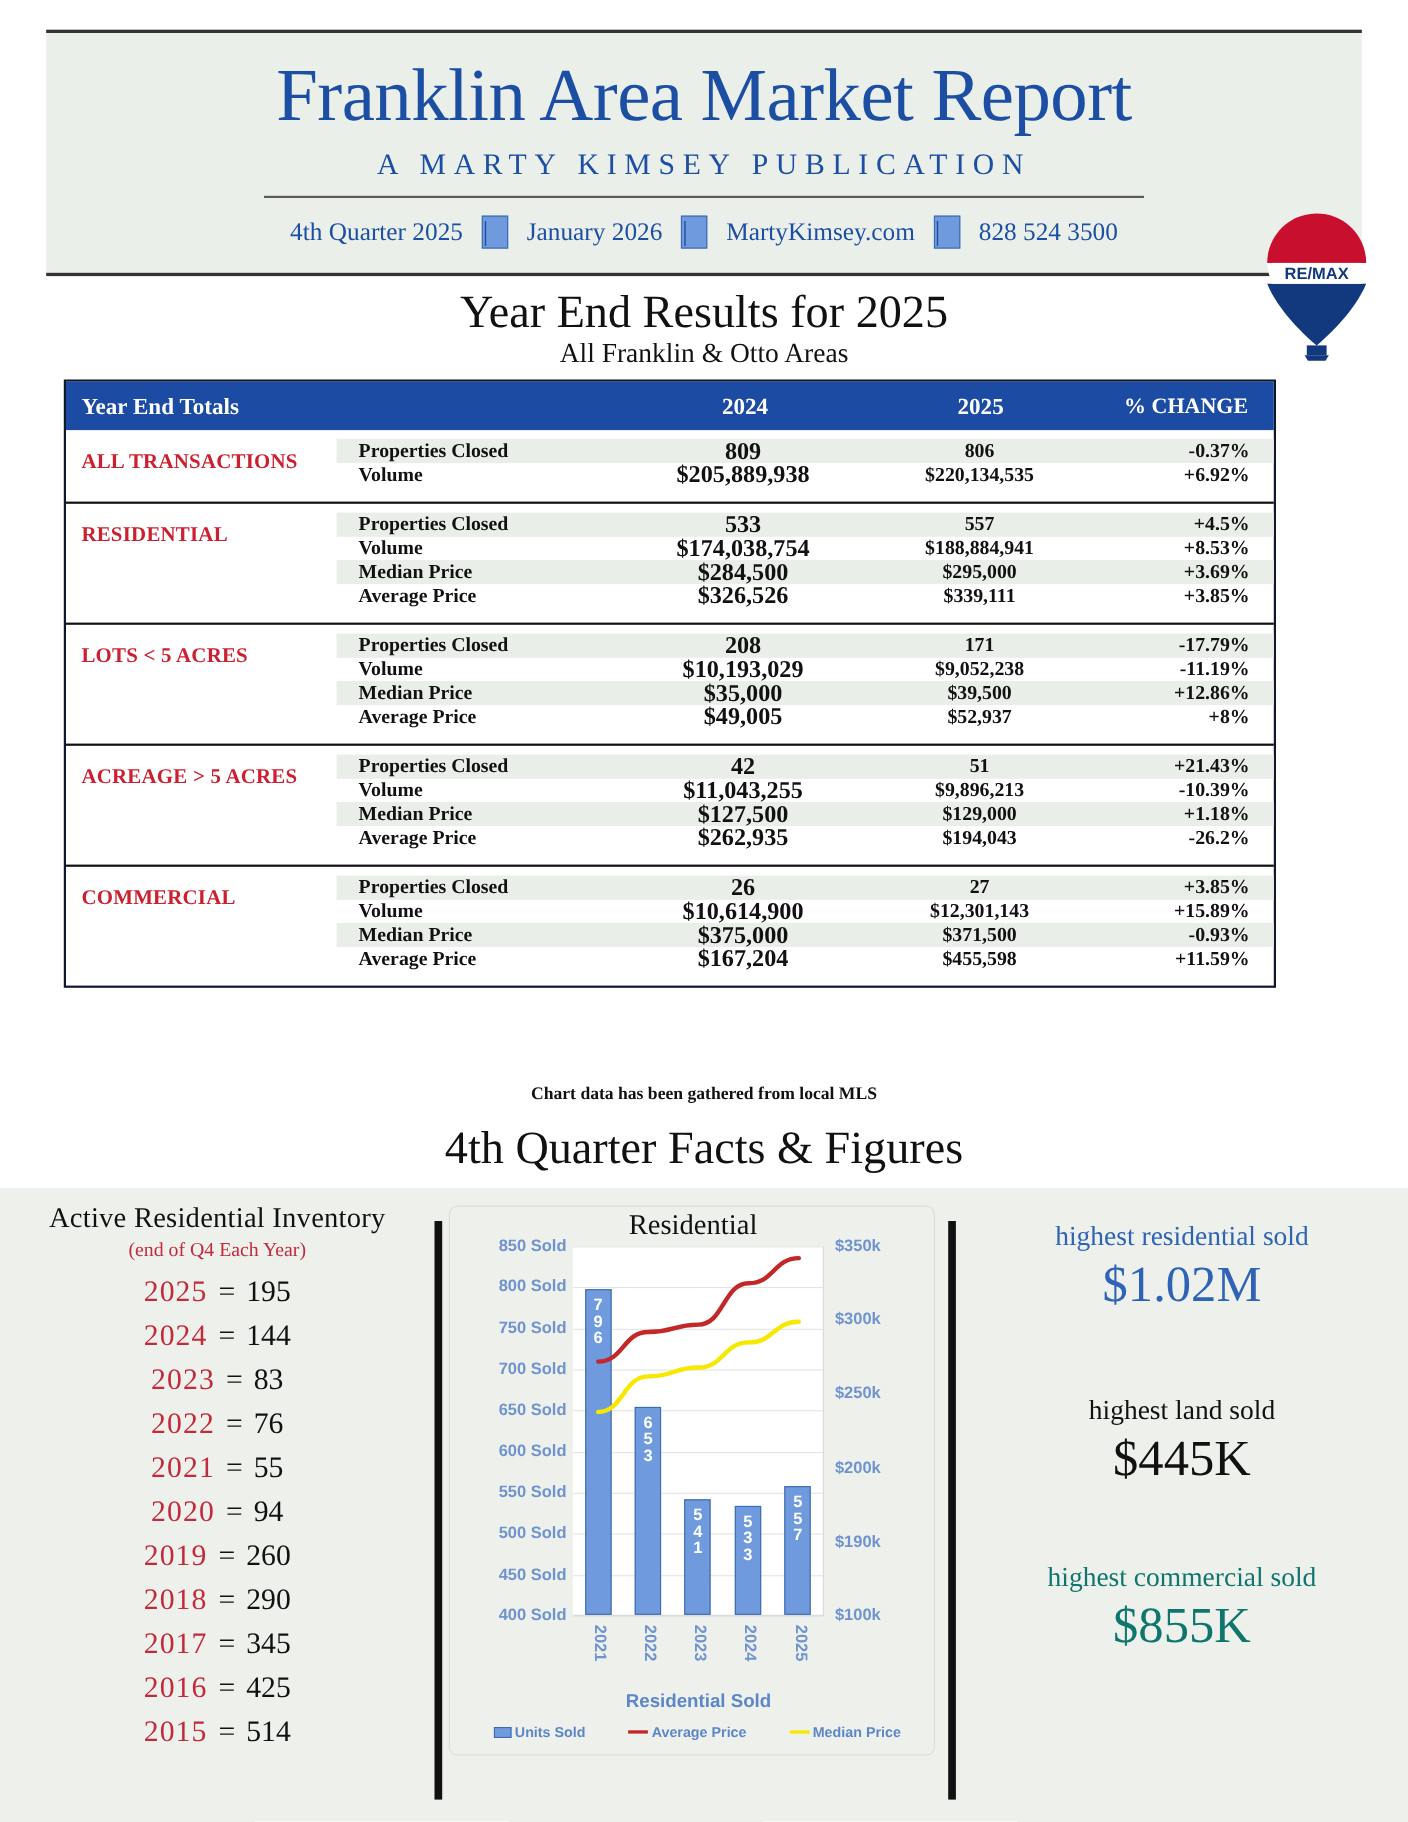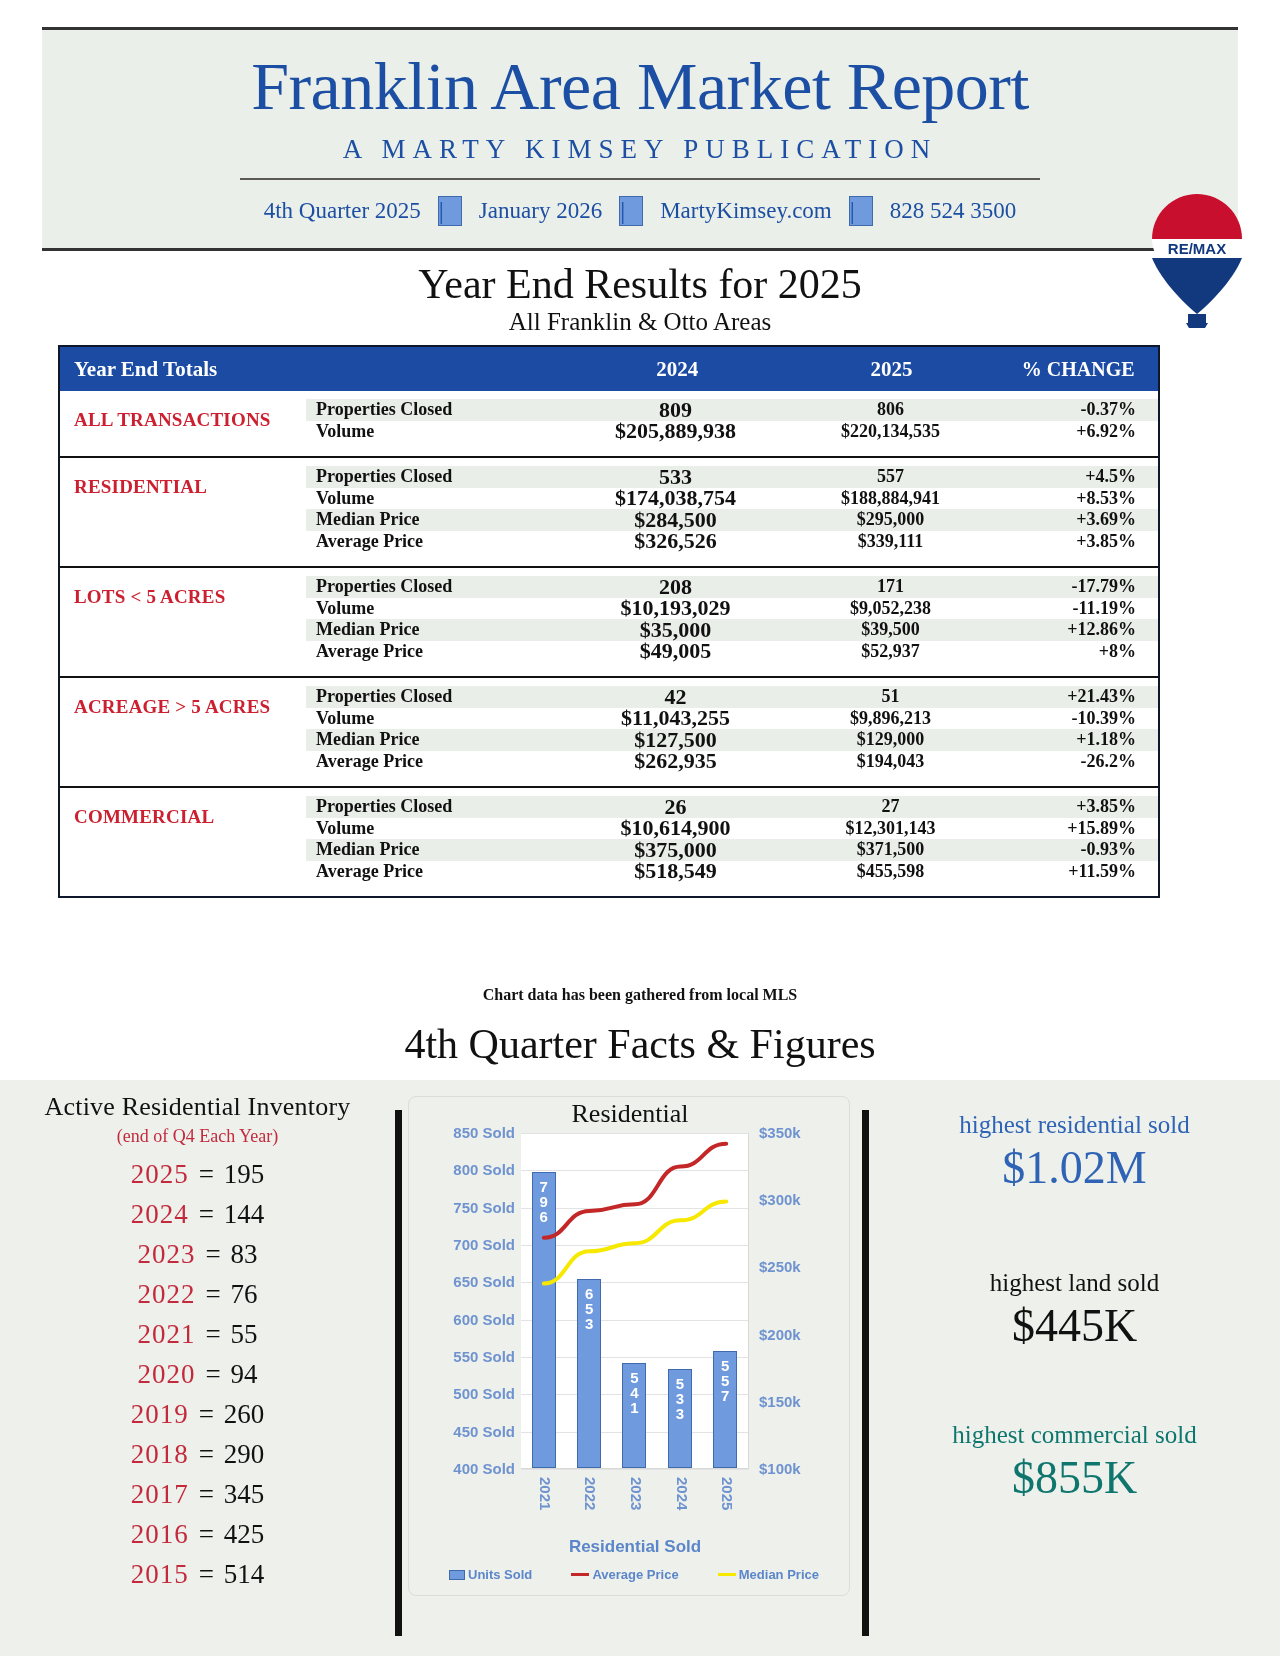--- a/index.html
+++ b/index.html
@@ -70,21 +70,21 @@
   .sect { border-bottom: 2px solid #111; }
   .sect:last-child { border-bottom: none; }
   .sect-inner { display:flex; padding: 8px 0 14px 0; }
   .sect-name {
     width:250px; padding-left:14px; padding-top:10px;
     color:#cc2030; font-weight:bold; font-size:19px; letter-spacing:0.2px;
   }
   .rows { flex:1; }
   .row { display:flex; height:21.5px; align-items:center; }
   .row.alt { background:#e9eee8; }
-  .r-metric { width:262px; padding-left:10px; font-size:18px; font-weight:bold; color:#111; }
+  .r-metric { width:262px; padding-left:20px; font-size:18px; font-weight:bold; color:#111; }
   .r-2024 { width:215px; text-align:center; font-size:22px; font-weight:bold; color:#111; }
   .r-2025 { width:215px; text-align:center; font-size:18px; font-weight:bold; color:#111; }
   .r-pct  { width:160px; text-align:right; padding-right:22px; font-size:18px; font-weight:bold; color:#111; }
 
   .mls-note {
     position:absolute; left:0; top:986px; width:1280px;
     text-align:center; font-size:16px; font-weight:bold; color:#111;
   }
 
   
@@ -347,21 +347,21 @@
                 <div class="r-pct">+15.89%</div>
               </div>
               <div class="row alt">
                 <div class="r-metric">Median Price</div>
                 <div class="r-2024">$375,000</div>
                 <div class="r-2025">$371,500</div>
                 <div class="r-pct">-0.93%</div>
               </div>
               <div class="row">
                 <div class="r-metric">Average Price</div>
-                <div class="r-2024">$518,549</div>
+                <div class="r-2024">$167,204</div>
                 <div class="r-2025">$455,598</div>
                 <div class="r-pct">+11.59%</div>
               </div>
             </div>
           </div>
         </div>
       </div>
   </div>
 
   <div class="mls-note">Chart data has been gathered from local MLS</div>
@@ -512,21 +512,21 @@
           <div class="yl-left" style="top: 325.667px;">450 Sold</div>
           <div class="yl-left" style="top: 288.333px;">500 Sold</div>
           <div class="yl-left" style="top: 251px;">550 Sold</div>
           <div class="yl-left" style="top: 213.667px;">600 Sold</div>
           <div class="yl-left" style="top: 176.333px;">650 Sold</div>
           <div class="yl-left" style="top: 139px;">700 Sold</div>
           <div class="yl-left" style="top: 101.667px;">750 Sold</div>
           <div class="yl-left" style="top: 64.3333px;">800 Sold</div>
           <div class="yl-left" style="top: 27px;">850 Sold</div>
           <div class="yl-right" style="top: 363px;">$100k</div>
-          <div class="yl-right" style="top: 295.8px;">$150k</div>
+          <div class="yl-right" style="top: 295.8px;">$190k</div>
           <div class="yl-right" style="top: 228.6px;">$200k</div>
           <div class="yl-right" style="top: 161.4px;">$250k</div>
           <div class="yl-right" style="top: 94.2px;">$300k</div>
           <div class="yl-right" style="top: 27px;">$350k</div>
           <div class="xl" style="left: 124.8px;">2021</div>
           <div class="xl" style="left: 170.4px;">2022</div>
           <div class="xl" style="left: 216px;">2023</div>
           <div class="xl" style="left: 261.6px;">2024</div>
           <div class="xl" style="left: 307.2px;">2025</div>
         </div>

